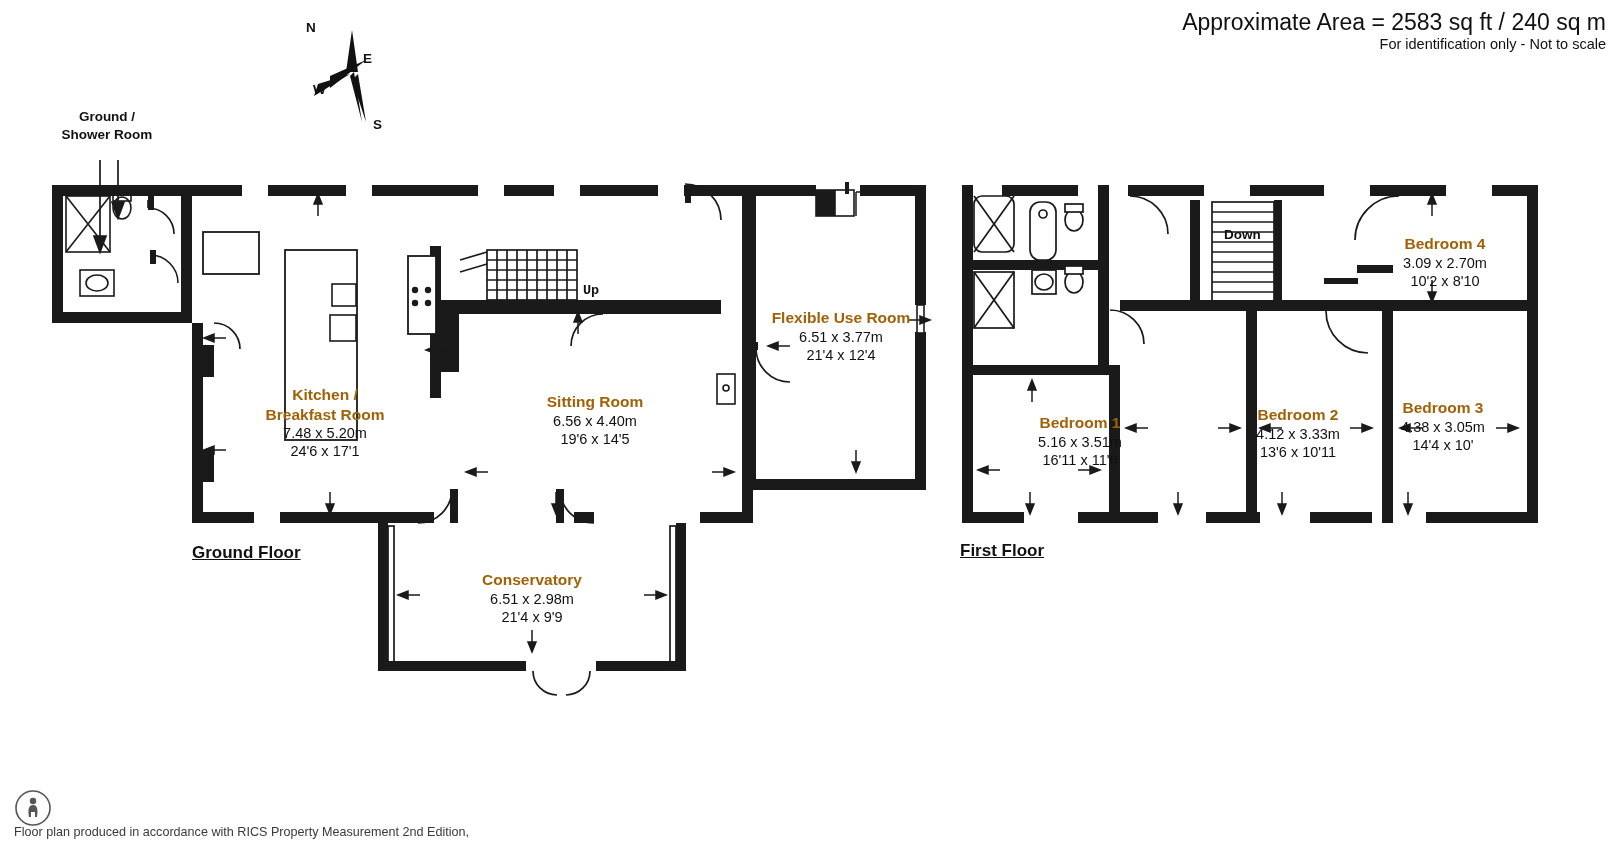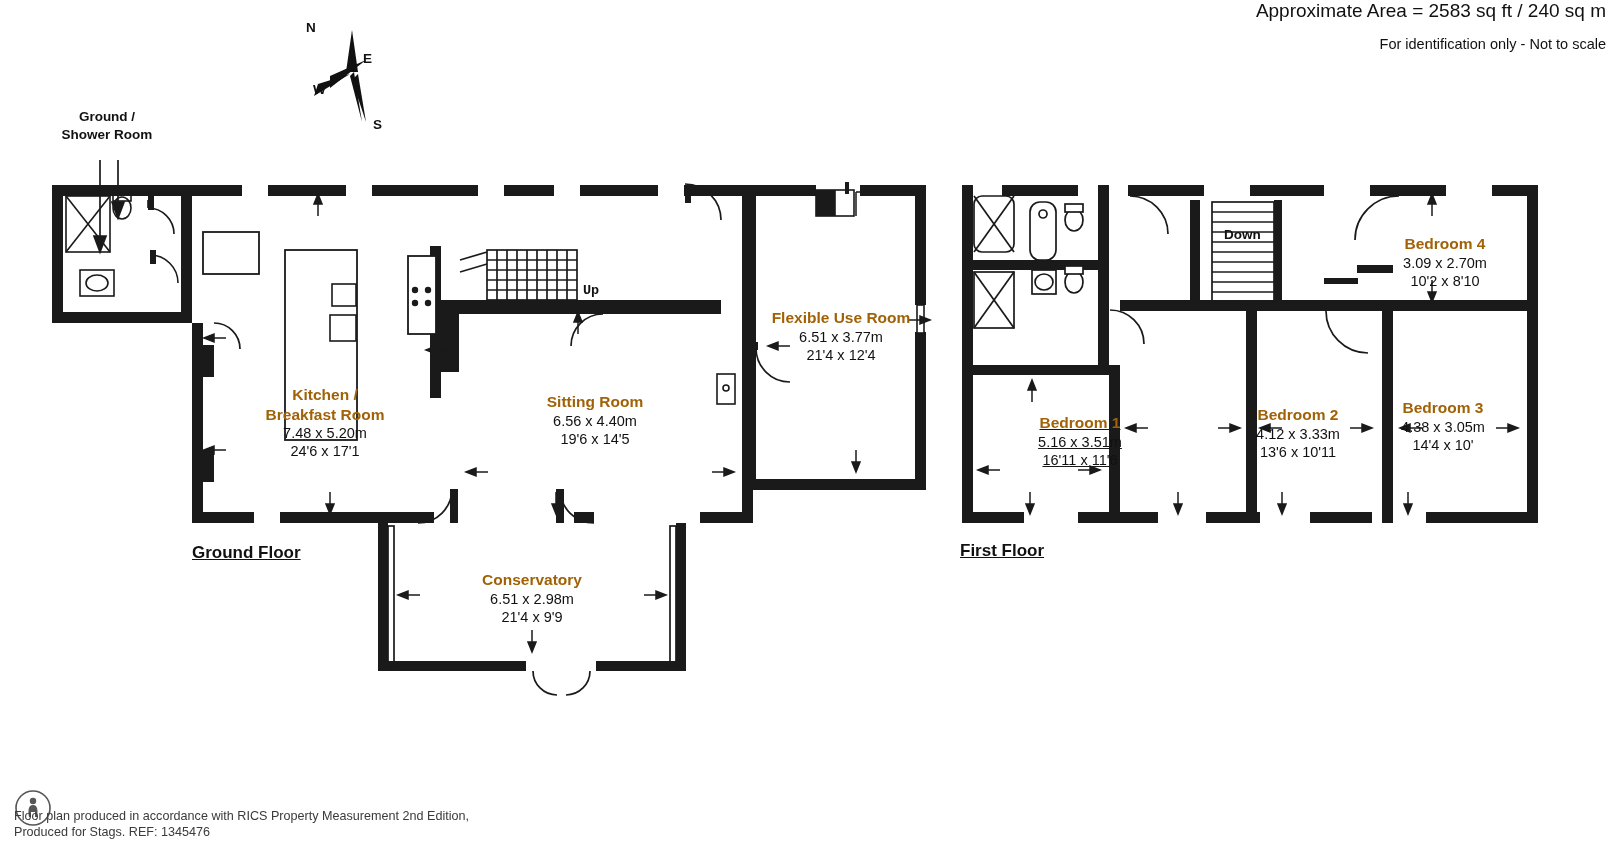--- a/index.html
+++ b/index.html
@@ -7,22 +7,22 @@
     width:1624px;height:855px;
     background:#ffffff;
     font-family:"Liberation Sans", sans-serif;
     color:#1a1a1a;
     position:relative;
     overflow:hidden;
   }
   .abs{position:absolute;}
   
   #area-title{
-    right:18px;top:0;
-    font-size:19px;font-weight:400;color:#111;
+    right:18px;top:9px;
+    font-size:23px;font-weight:400;color:#111;
     text-align:left;white-space:nowrap;
   }
   #area-sub{
     right:18px;top:36px;
     font-size:14.5px;color:#111;text-align:right;white-space:nowrap;padding-left:20px;
   }
   
   #compass{left:300px;top:14px;width:110px;height:120px;}
   .comp-label{font-size:13.5px;font-weight:700;color:#111;}
   
@@ -438,21 +438,21 @@
     <line x1="482" y1="36" x2="482" y2="56"></line>
         <polygon points="482,34 478,44 486,44"></polygon>
     <line x1="482" y1="140" x2="482" y2="120"></line>
         <polygon points="482,142 478,132 486,132"></polygon>
   </g>
 </svg>
 </div>
 
 <div class="abs small-lab" style="left:1224px;top:227px;">Down</div>
 
-<div class="abs room-label" style="left:980px;top:413px;width:200px;text-decoration:underline;">
+<div class="abs room-label" style="left:980px;top:413px;width:200px;">
   <div class="room-name">Bedroom 1</div>
   <div class="room-dim">5.16 x 3.51m</div>
   <div class="room-dim">16'11 x 11'6</div>
 </div>
 
 <div class="abs room-label" style="left:1208px;top:405px;width:180px;">
   <div class="room-name">Bedroom 2</div>
   <div class="room-dim">4.12 x 3.33m</div>
   <div class="room-dim">13'6 x 10'11</div>
 </div>
@@ -474,14 +474,13 @@
 <div class="abs" id="foot-icon">
   <svg width="38" height="38" viewBox="0 0 38 38">
     <circle cx="19" cy="19" r="17" fill="none" stroke="#555" stroke-width="1.6"></circle>
     <circle cx="19" cy="12" r="3.2" fill="#555"></circle>
     <path d="M19,16 C14,16 14,22 15,28 L17,28 L17,23 L21,23 L21,28 L23,28 C24,22 24,16 19,16 Z" fill="#555"></path>
   </svg>
 </div>
 
 <div class="abs" id="footer">
   <div class="ftxt">Floor plan produced in accordance with RICS Property Measurement 2nd Edition,</div>
-  <div class="ftxt">Produced for Stags.   REF: 1345476</div>
 </div>
 
 </body></html>

